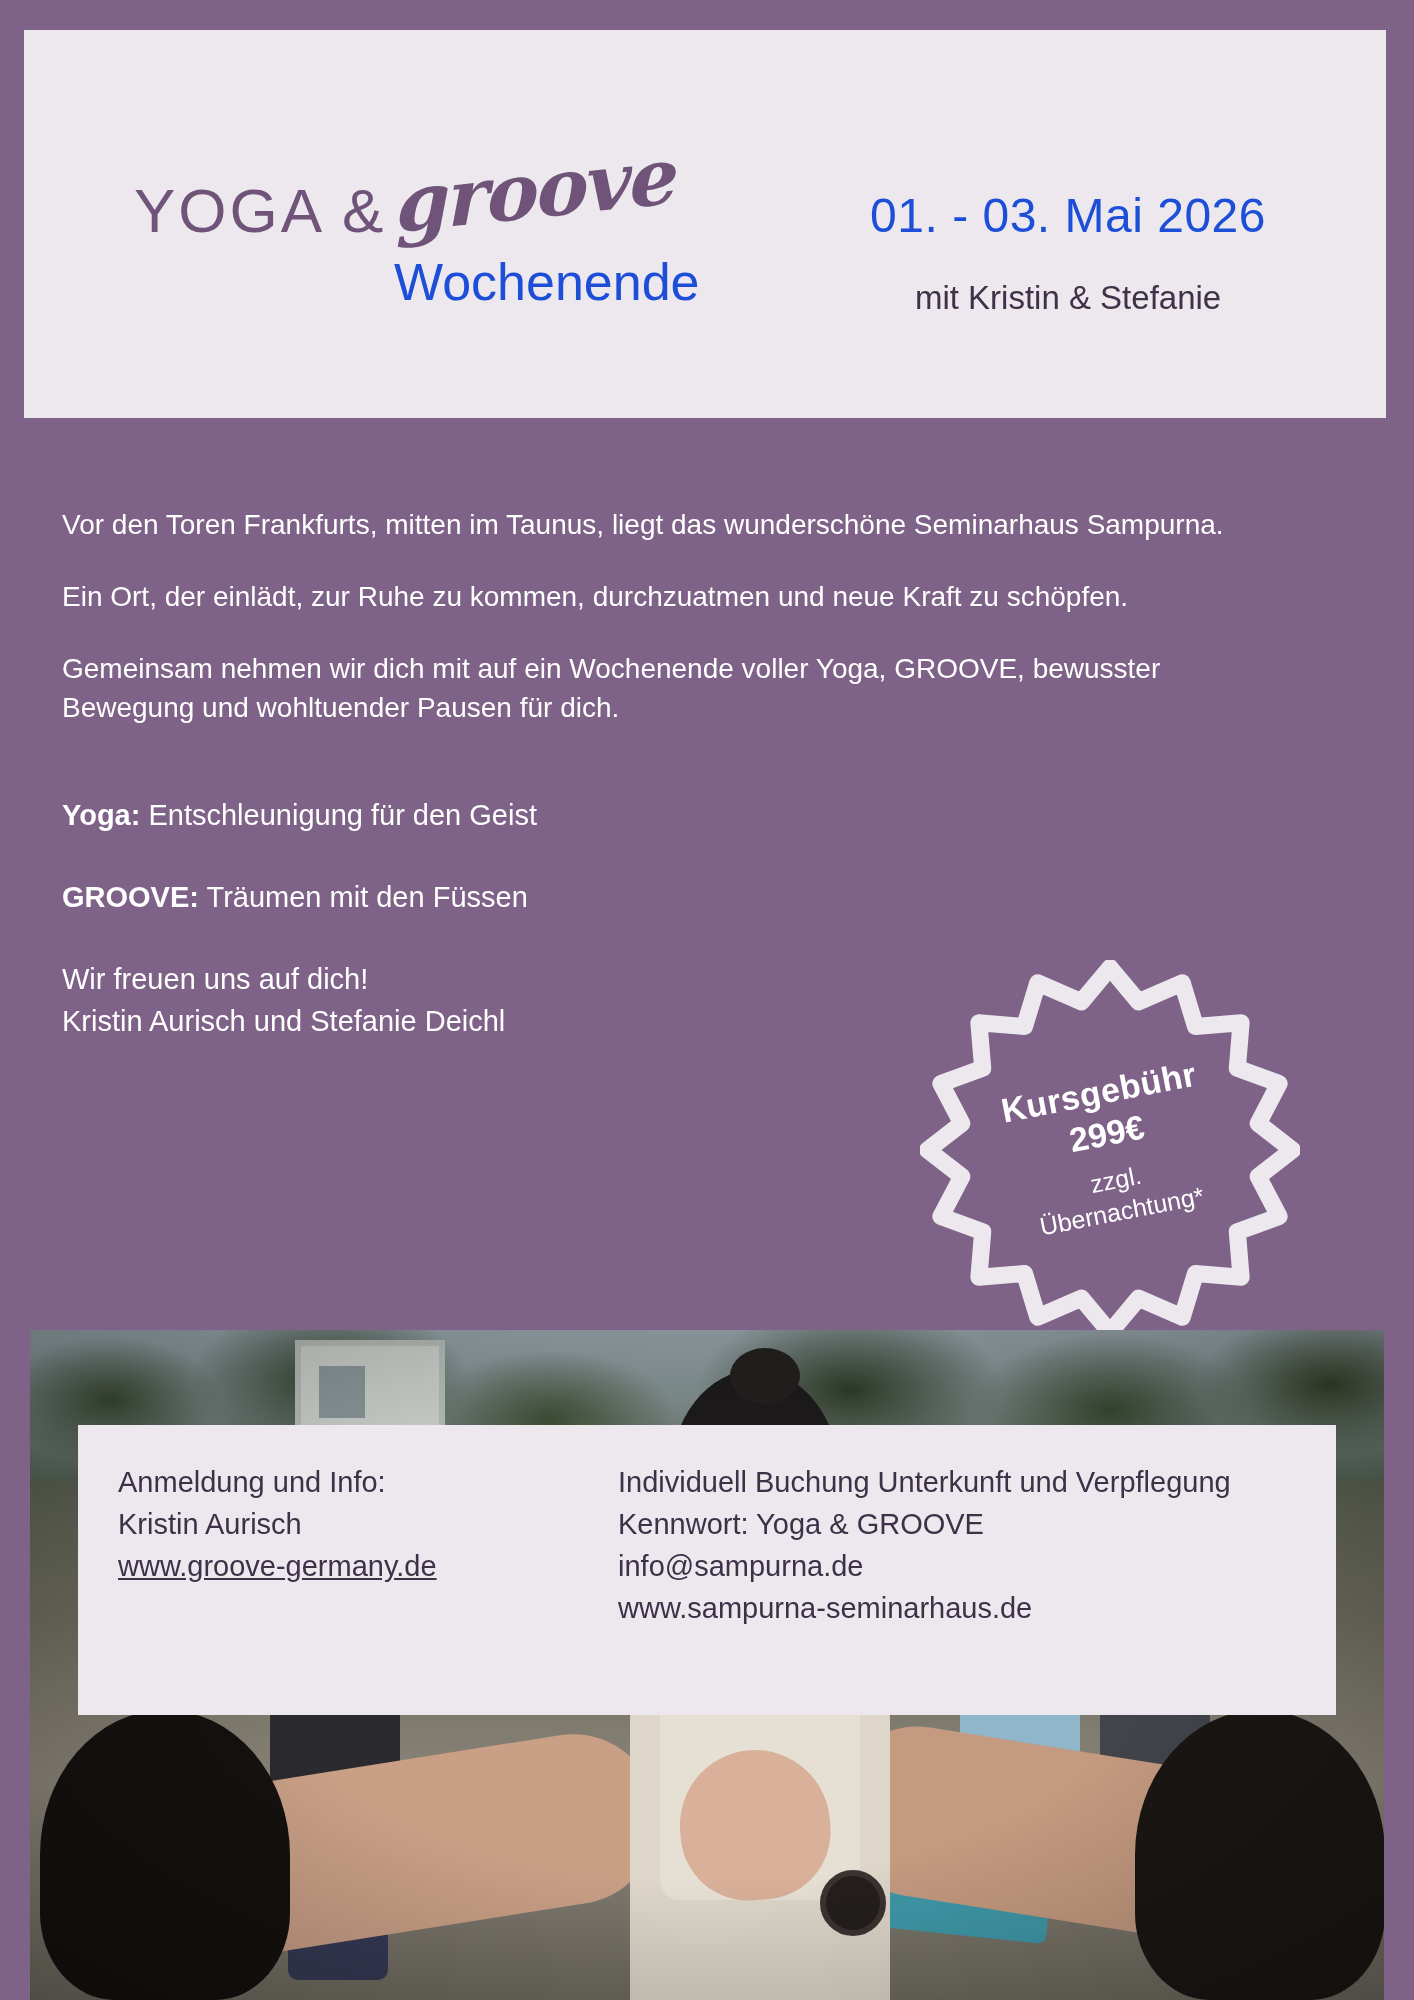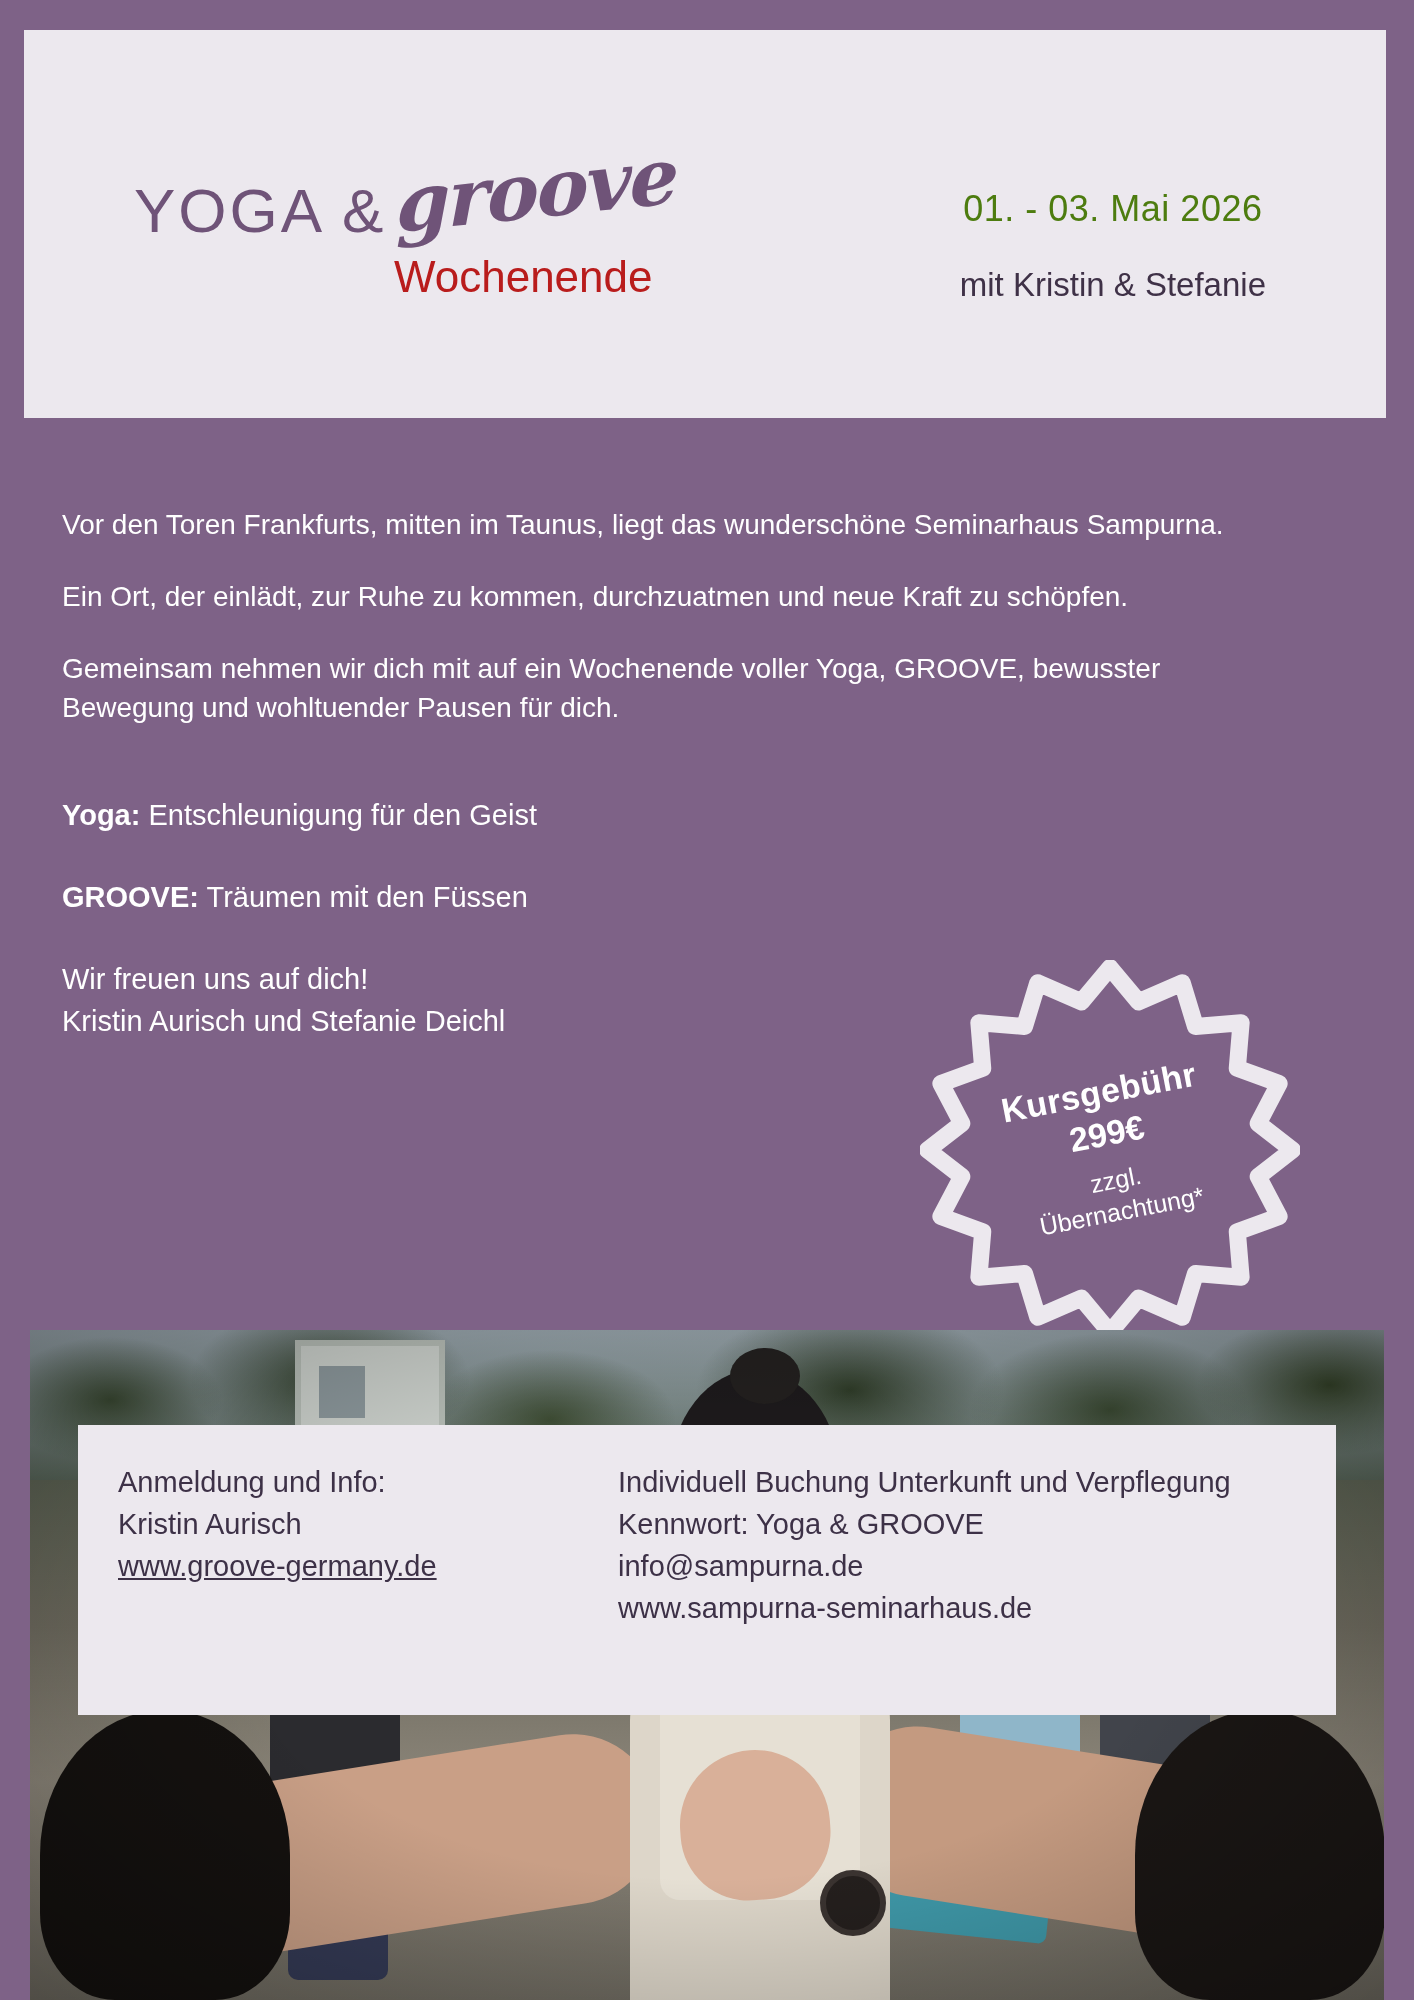--- a/index.html
+++ b/index.html
@@ -56,34 +56,34 @@
     font-size: 78px;
     color: #6f5378;
     transform: rotate(-6deg) skewX(-6deg);
     transform-origin: left bottom;
     letter-spacing: -2px;
     line-height: 0.9;
   }
   .wochenende {
     margin-top: 6px;
     margin-left: 260px;
-    font-size: 44px;
-    color: #b91c1c;
+    font-size: 52px;
+    color: #1d4ed8;
     font-weight: 400;
   }
   .header-right {
     position: absolute;
     right: 120px;
     top: 158px;
     text-align: center;
     color: #4a3a52;
   }
   .date-text {
-    font-size: 36px;
-    color: #4d7c0f;
+    font-size: 48px;
+    color: #1d4ed8;
     letter-spacing: 0.5px;
   }
   .mit-text {
     margin-top: 36px;
     font-size: 33px;
     color: #3f3147;
   }
 
   
   .body-copy {

